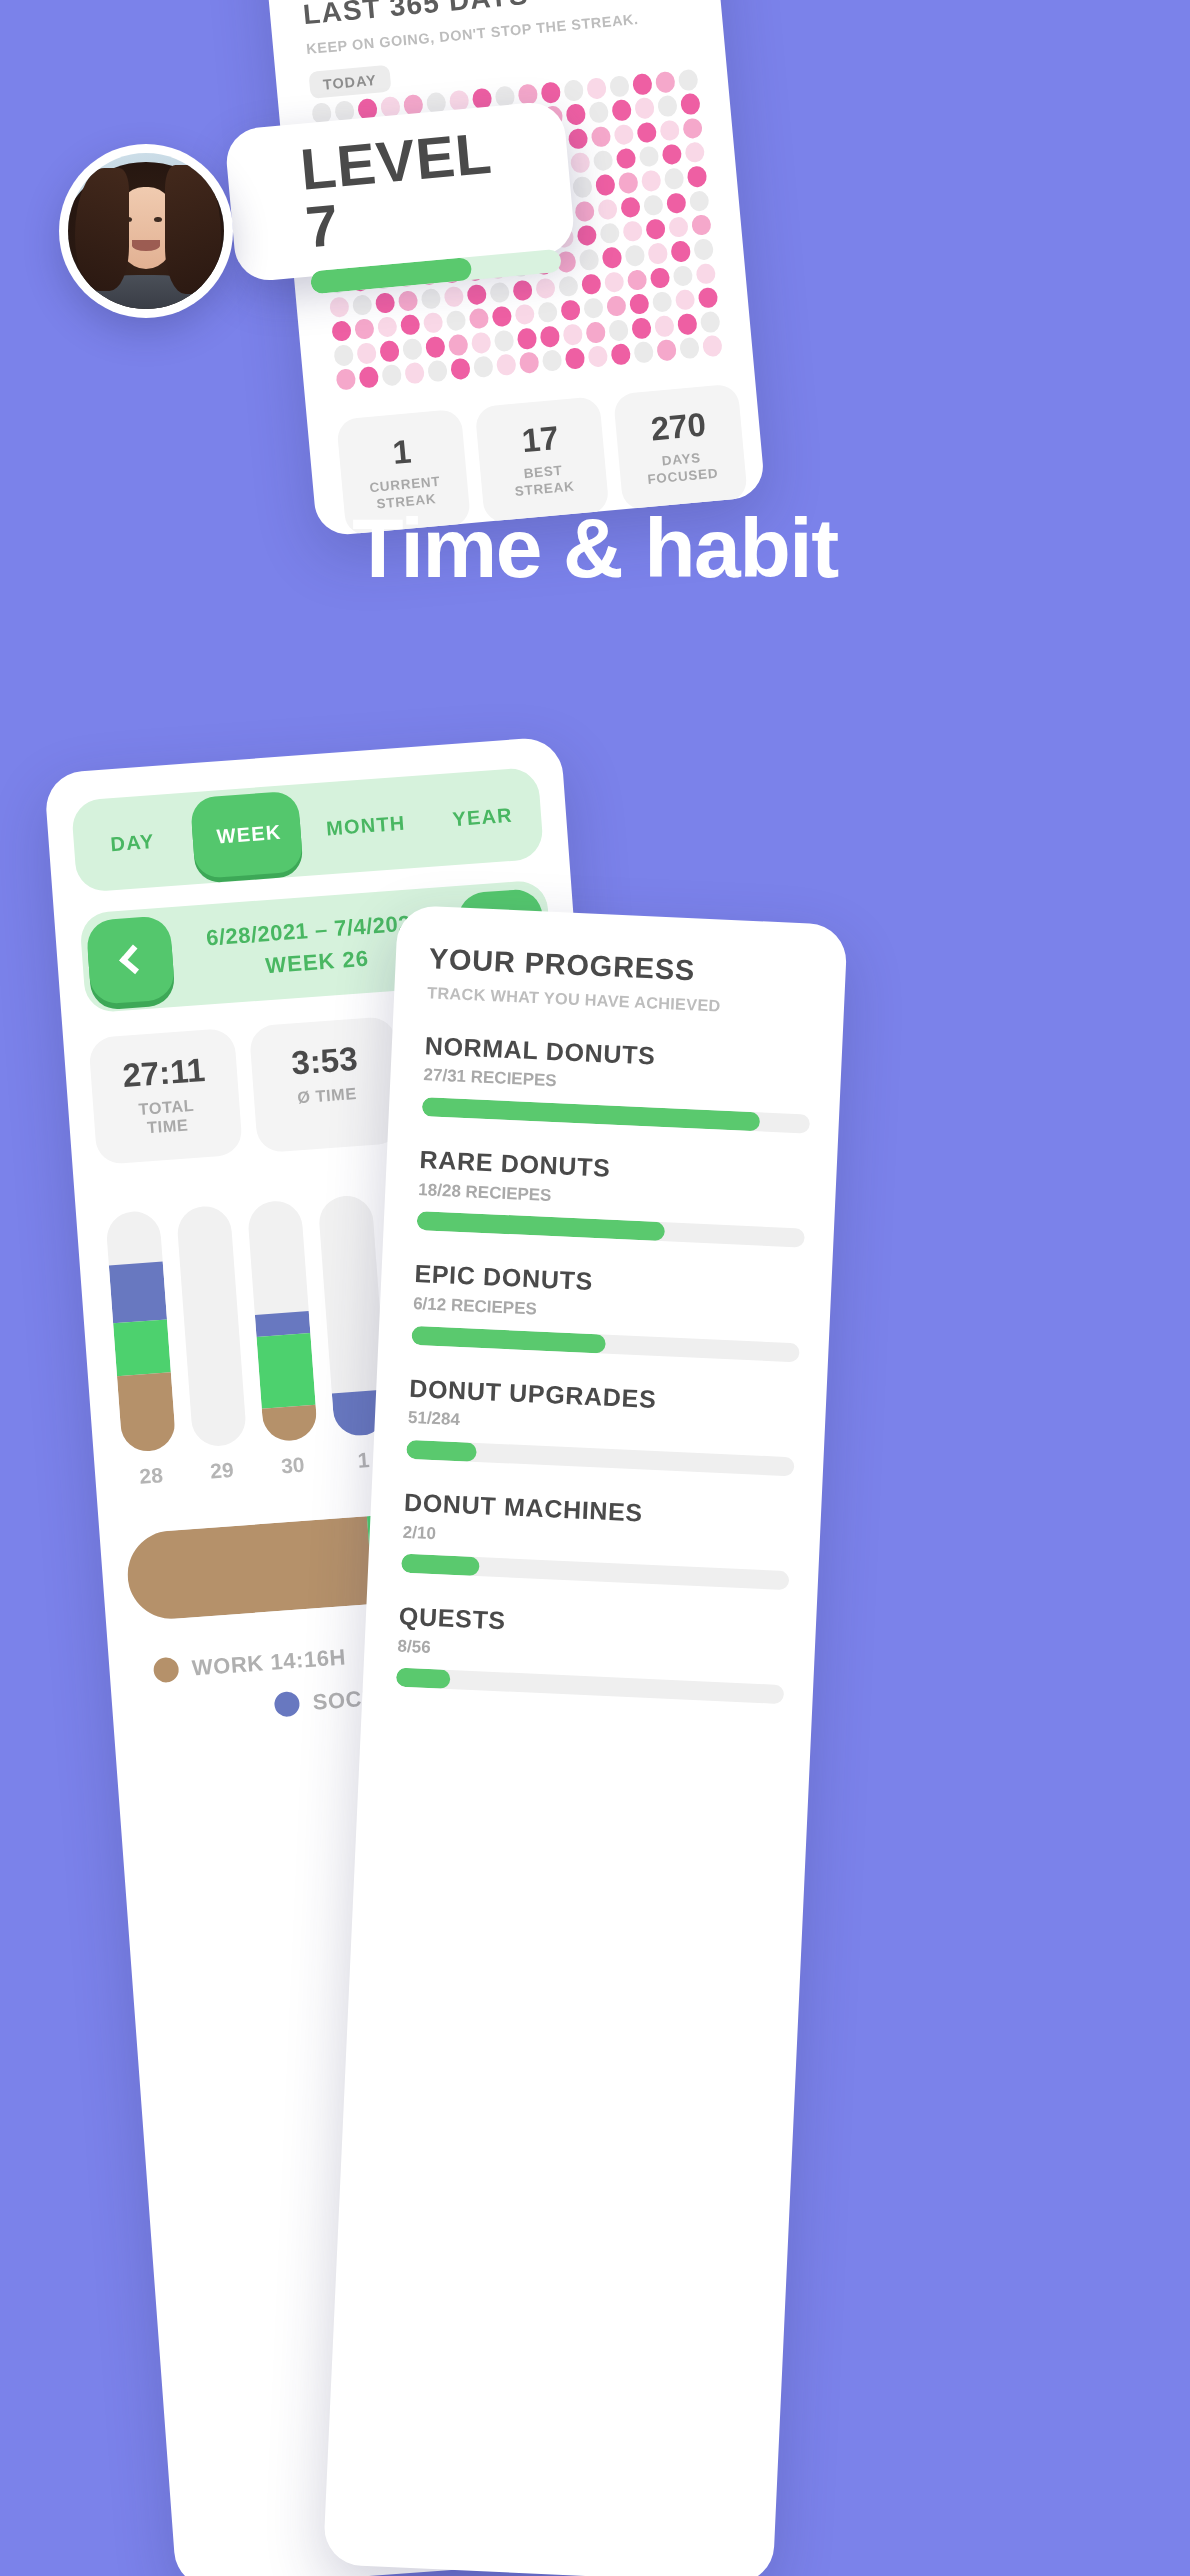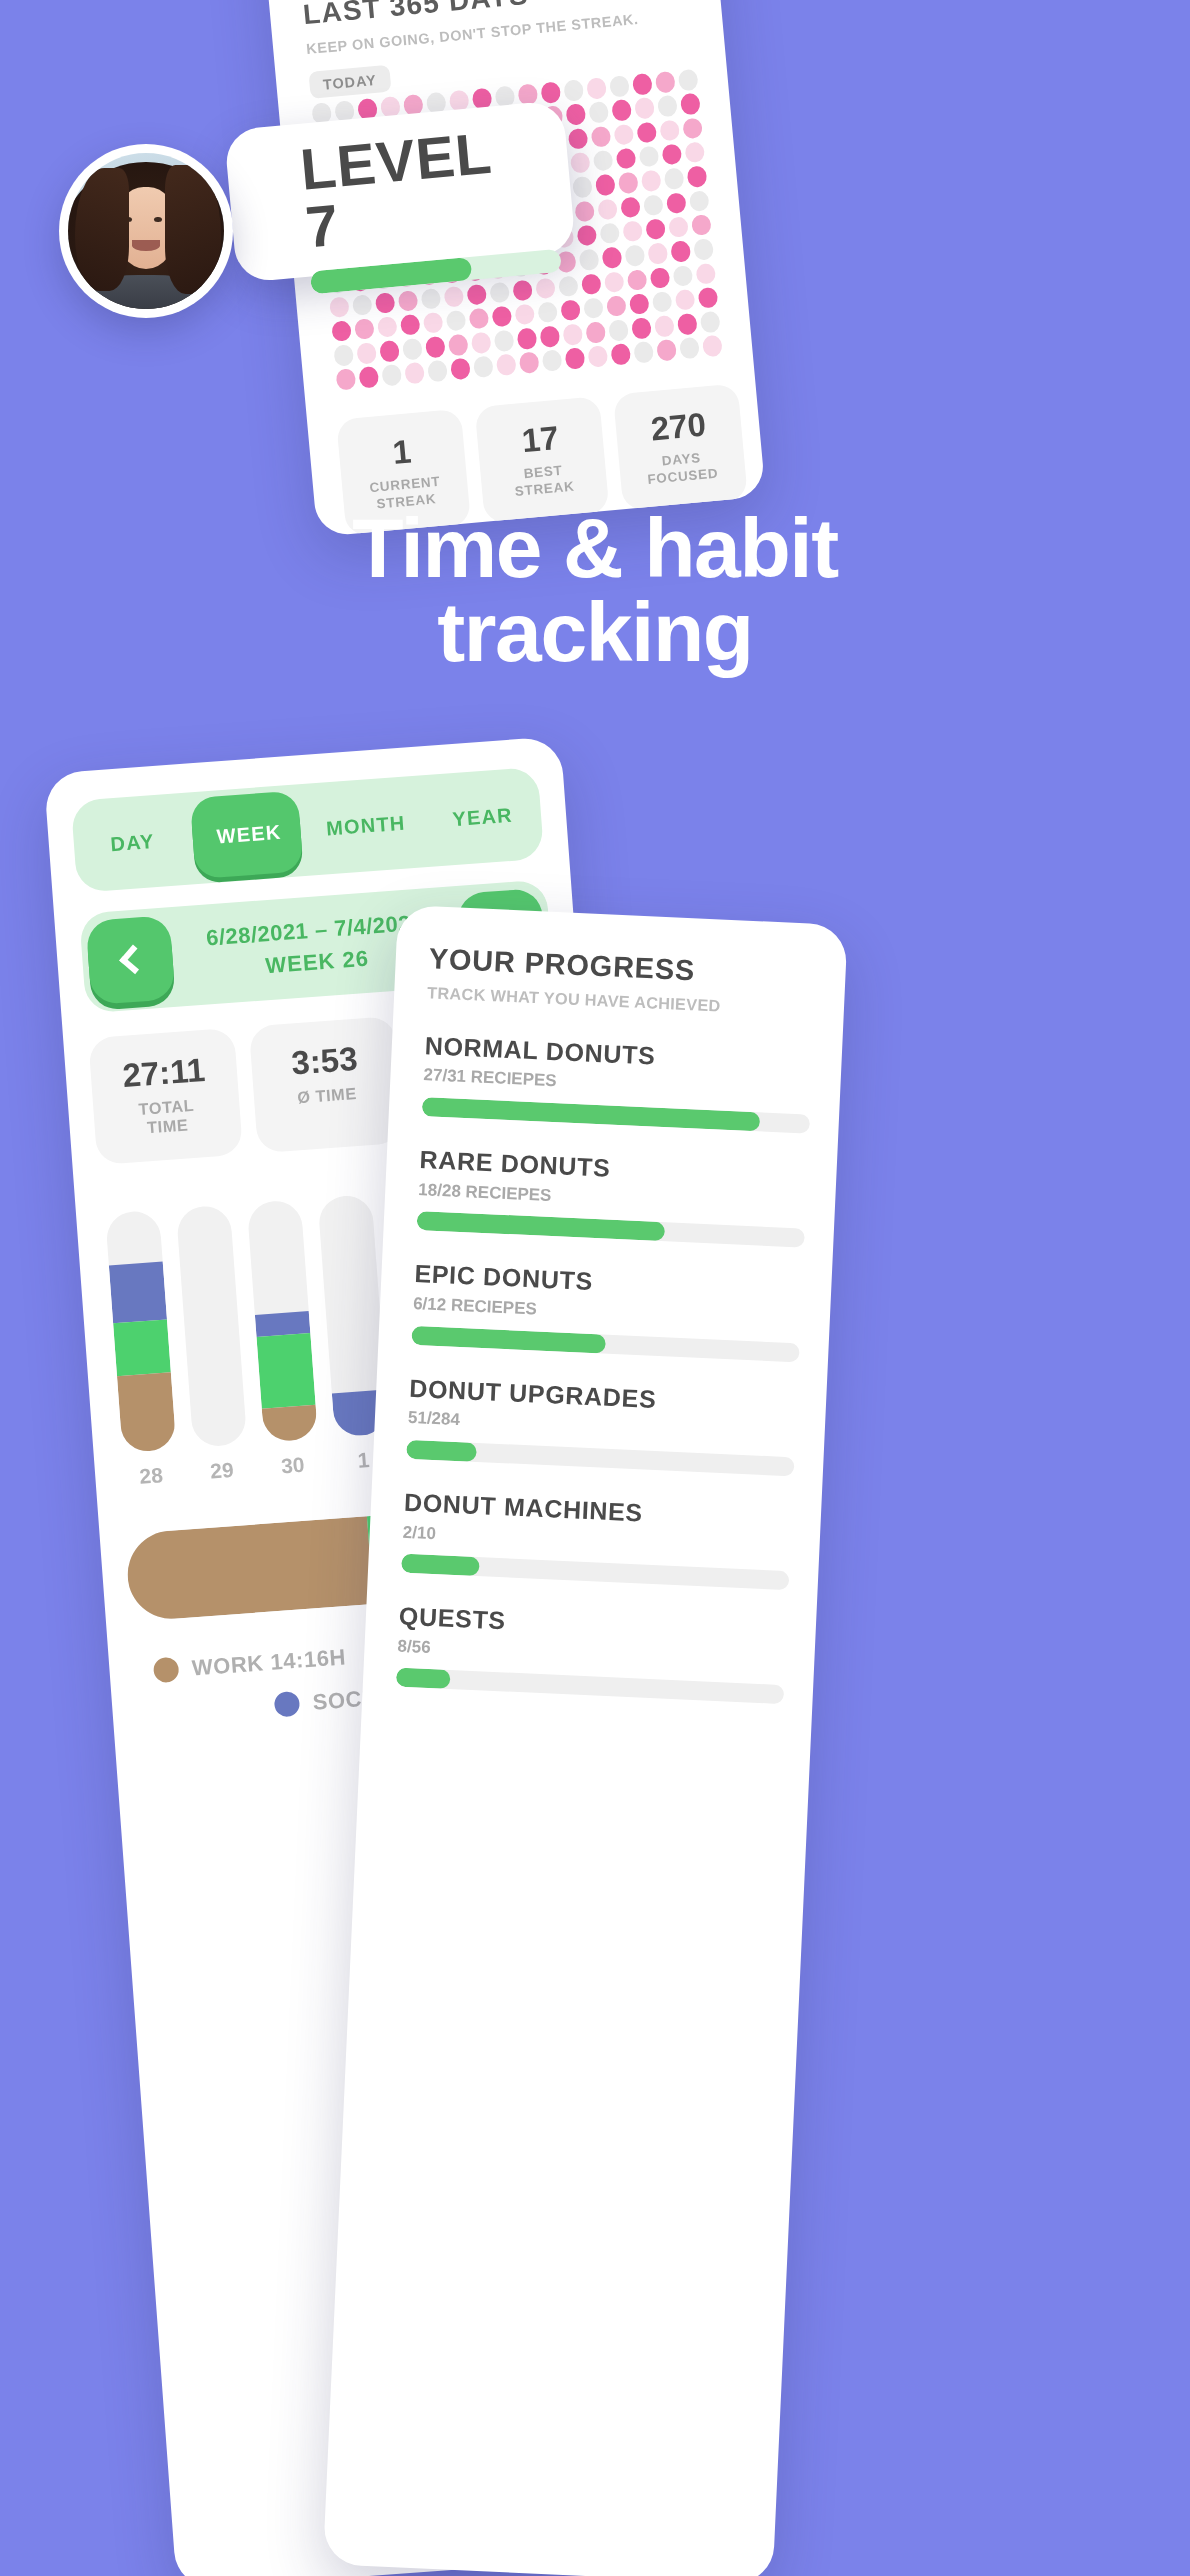--- a/index.html
+++ b/index.html
@@ -496,21 +496,20 @@
       <div class="eye-r"></div>
       <div class="smile"></div>
       <div class="hair-front-l"></div>
       <div class="hair-front-r"></div>
     </div>
   </div>
 
   <div id="headline">
     <h1>
       <span>Time &amp; habit</span><br>
-      <span>tracking</span>
     </h1>
   </div>
 
   <div class="card" id="time-card">
 
     <div id="range-tabs">
       <div id="tab-knob"></div>
       <div class="tab">DAY</div>
       <div class="tab active">WEEK</div>
       <div class="tab">MONTH</div>

